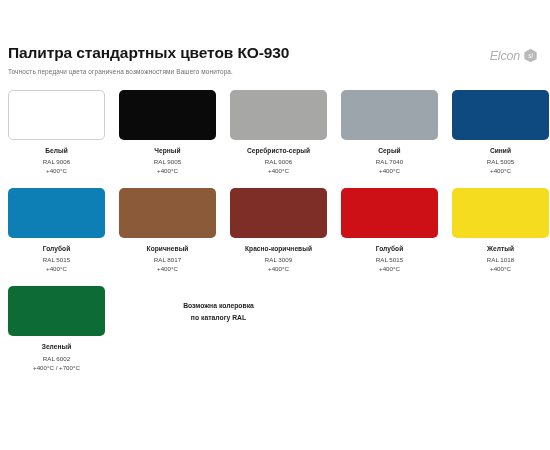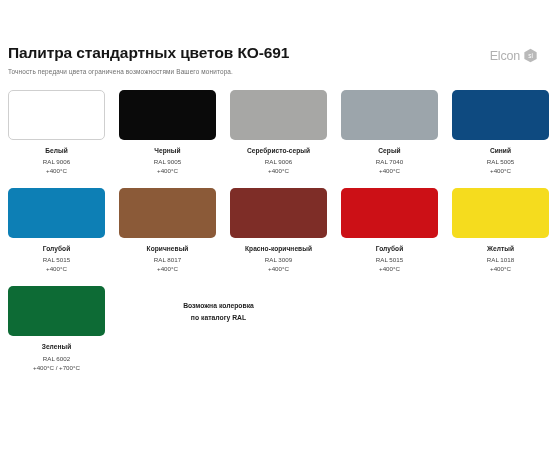--- a/index.html
+++ b/index.html
@@ -41,20 +41,21 @@
     letter-spacing: 0.15px;
     line-height: 1.2;
   }
   .logo {
     position: absolute;
     right: 4px;
     top: 48px;
     display: flex;
     align-items: center;
     gap: 3px;
+    font-style: italic;
   }
   .logo-text {
     font-size: 12.5px;
     color: #b0b0b0;
     letter-spacing: -0.2px;
   }
   .logo-badge {
     position: relative;
     width: 15px;
     height: 15px;
@@ -128,21 +129,21 @@
     line-height: 1.65;
     width: 175px;
   }
 </style>
 </head>
 <body>
 
 <div class="page">
 
   <div class="header">
-    <h1 class="title">Палитра стандартных цветов КО-691</h1>
+    <h1 class="title">Палитра стандартных цветов КО-930</h1>
     <p class="subtitle">Точность передачи цвета ограничена возможностями Вашего монитора.</p>
 
     <div class="logo">
       <span class="logo-text">Elcon</span>
       <span class="logo-badge">
         <svg viewBox="0 0 20 20" width="15" height="15" aria-hidden="true">
           <polygon points="10,1 18.2,5.5 18.2,14.5 10,19 1.8,14.5 1.8,5.5" fill="#b9b9b9"></polygon>
           <text x="10" y="13.4" font-size="8.5" font-family="Liberation Sans, sans-serif" fill="#ffffff" text-anchor="middle">si</text>
         </svg>
       </span>

